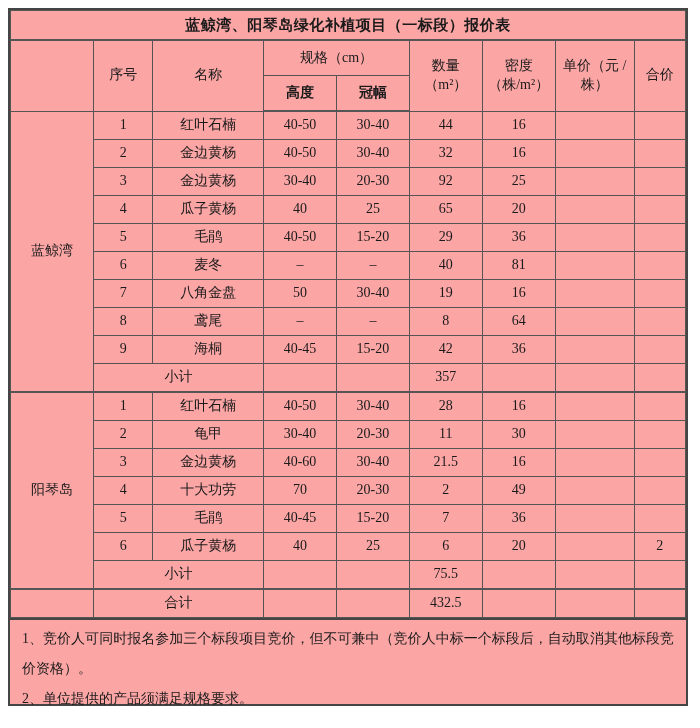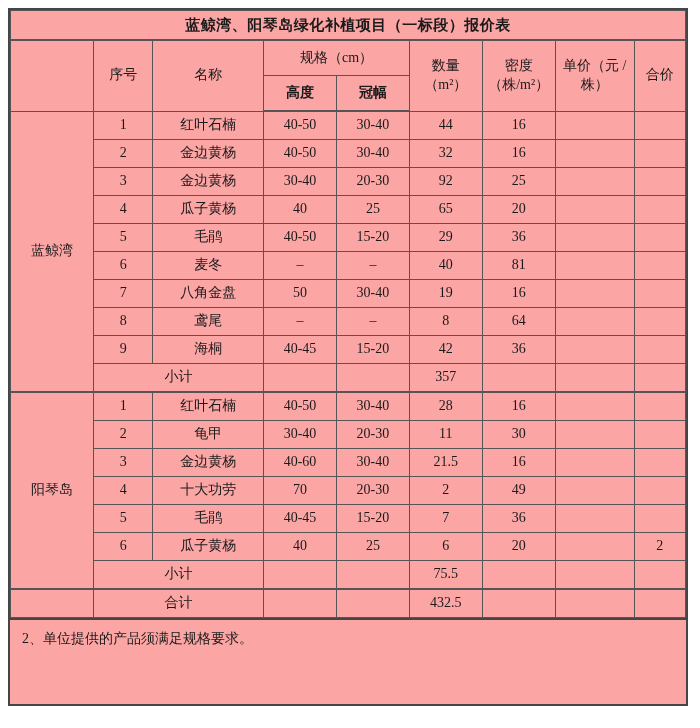--- a/index.html
+++ b/index.html
@@ -286,16 +286,17 @@
           <td>432.5</td>
           <td></td>
           <td></td>
           <td></td>
         </tr>
       </tbody>
   </table>
 
   <div class="remarks">
     <div>
+        <p>1、竞价人可同时报名参加三个标段项目竞价，但不可兼中（竞价人中标一个标段后，自动取消其他标段竞价资格）。</p>
         <p>2、单位提供的产品须满足规格要求。</p>
       </div>
   </div>
 </div>
 
 </body></html>

